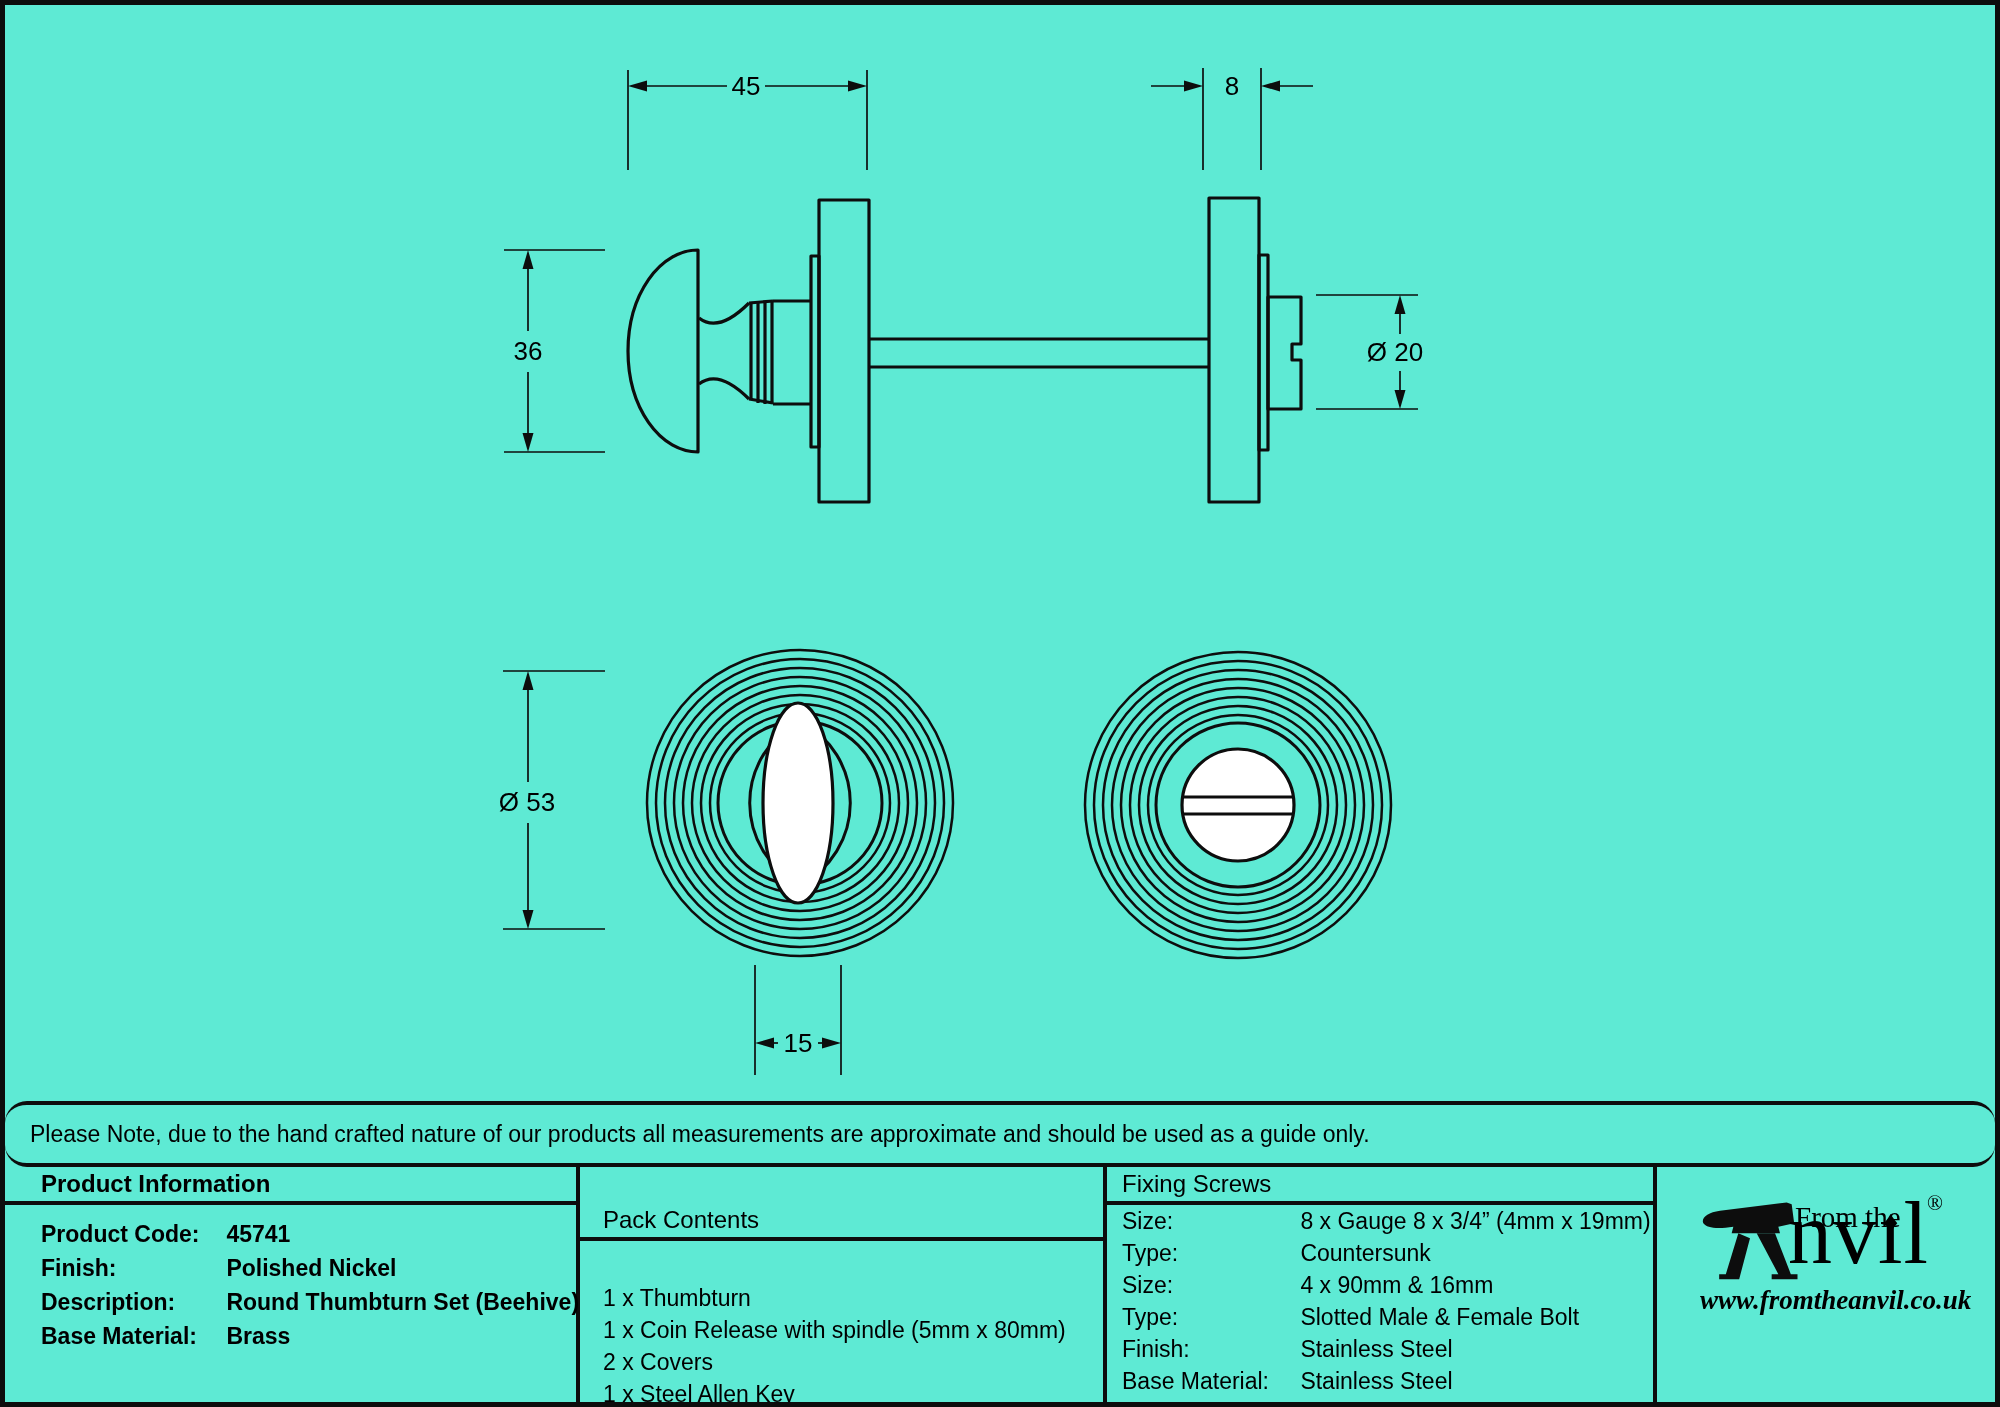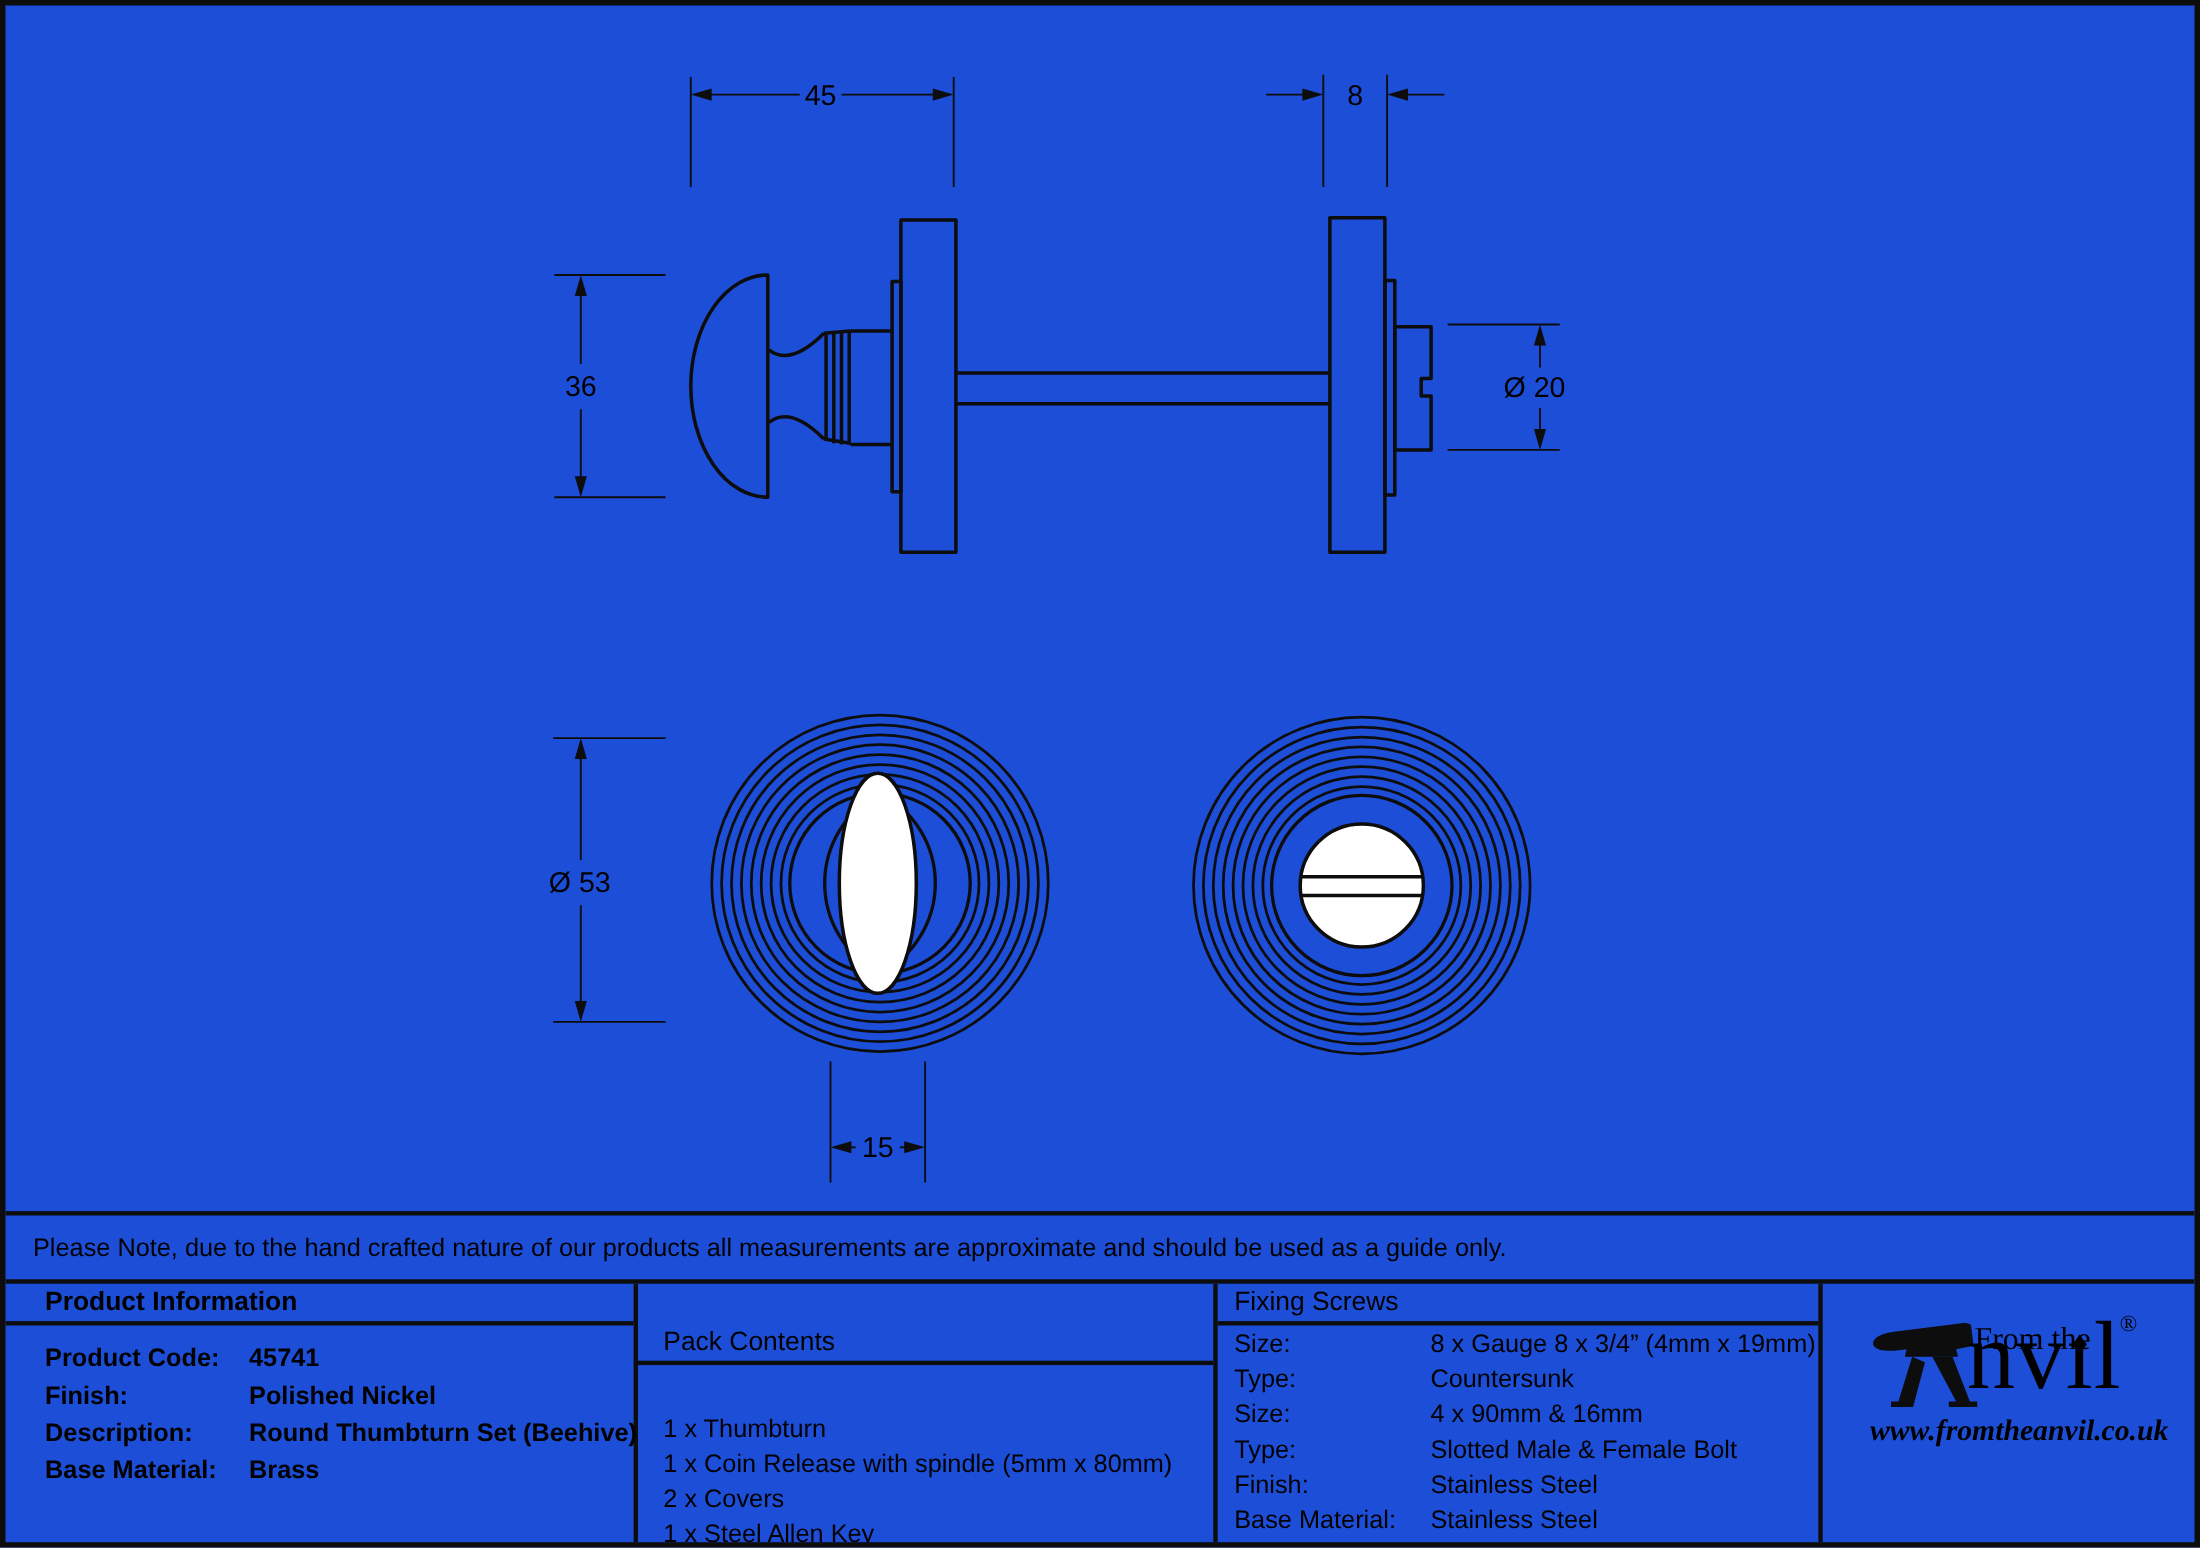--- a/index.html
+++ b/index.html
@@ -1,29 +1,30 @@
 <!DOCTYPE html>
 <html><head>
 <meta charset="utf-8">
 <style>
   html,body{margin:0;padding:0;background:#e8e8e8;}
   .page{
-    position:relative;width:2000px;height:1407px;background:#1d4ed8;
+    position:relative;width:2000px;height:1407px;background:#5eead4;
     font-family:"Liberation Sans",sans-serif;color:#000;overflow:hidden;
     box-sizing:border-box;border:5px solid #0d0d0d;
   }
   .abs{position:absolute;}
   svg text{font-family:"Liberation Sans",sans-serif;fill:#000;}
 
   
   .note-row{
     position:absolute;left:0;right:0;top:1096px;height:66px;
     border-top:4px solid #0d0d0d;border-bottom:4px solid #0d0d0d;
     display:flex;align-items:center;padding-left:25px;box-sizing:border-box;
     font-size:23px;
+    border-radius:22px;
   }
 
   
   .spec-table{
     position:absolute;left:0;right:0;top:1162px;bottom:0;
     display:flex;box-sizing:border-box;
   }
   .col{box-sizing:border-box;border-right:4px solid #0d0d0d;position:relative;}
   .col.product{width:575px;}
   .col.pack{width:527px;}

